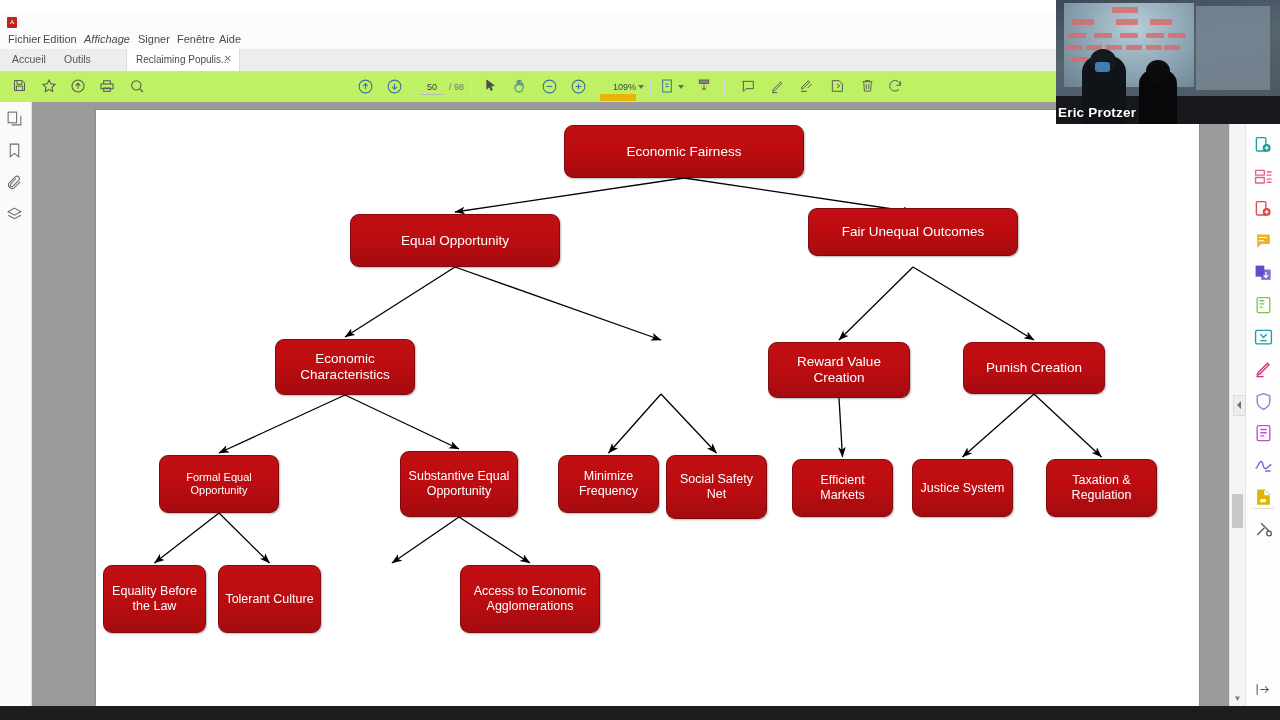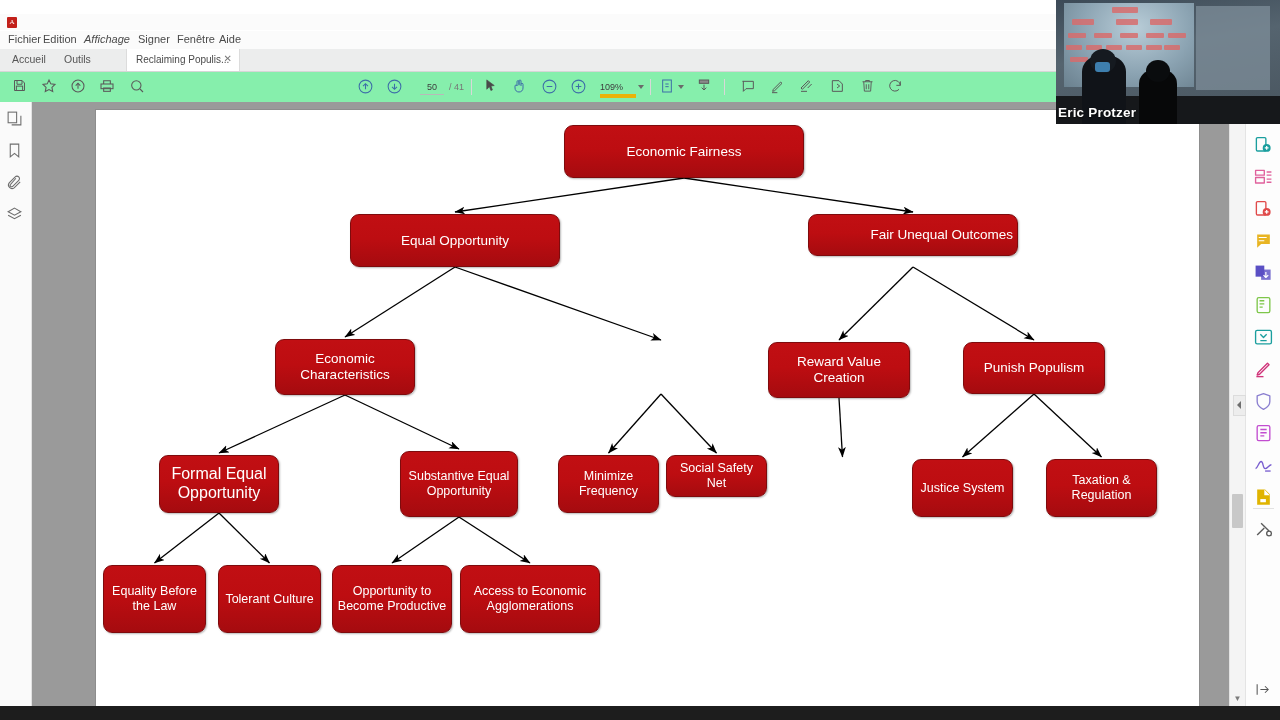--- a/index.html
+++ b/index.html
@@ -22,29 +22,29 @@
   .menubar{position:absolute;left:0;top:31px;width:1280px;height:18px;background:#fbfbfb;}
   .menubar .mi{position:absolute;top:2px;font-size:11px;color:#4a4a4a;cursor:default;}
 
   .tabbar{position:absolute;left:0;top:49px;width:1280px;height:22px;background:#eceded;border-bottom:1px solid #d6d6d6;}
   .tabbar .tsimple{position:absolute;top:4px;font-size:10.5px;color:#555;}
   .doctab{position:absolute;left:126px;top:0px;width:112px;height:22px;background:#ffffff;
       border-left:1px solid #dcdcdc;border-right:1px solid #dcdcdc;}
   .doctab .dlabel{position:absolute;left:9px;top:5px;font-size:10px;color:#4a4a4a;white-space:nowrap;}
   .doctab .dclose{position:absolute;right:7px;top:4px;font-size:10px;color:#777;cursor:pointer;}
 
-  .toolbar{position:absolute;left:0;top:72px;width:1280px;height:30px;background:#86efac;border-bottom:1px solid #dedede;}
+  .toolbar{position:absolute;left:0;top:72px;width:1280px;height:30px;background:#bef264;border-bottom:1px solid #dedede;}
   .tbi{position:absolute;top:6px;width:18px;height:18px;color:#5a5a5a;text-align:center;line-height:18px;font-size:13px;cursor:pointer;}
   .tbi svg{display:block;margin:0 auto;}
   .sep{position:absolute;top:7px;width:1px;height:16px;background:#d8d8d8;}
   .pagefield{position:absolute;top:8px;width:24px;height:14px;border-bottom:1px solid #b9b9b9;
       font-size:9px;color:#3c3c3c;text-align:center;line-height:14px;cursor:text;}
   .pagetotal{position:absolute;top:8px;font-size:9px;color:#767676;line-height:14px;}
-  .zoomfield{position:absolute;top:8px;width:36px;height:14px;border-bottom:4px solid #eab308;
-      font-size:9px;color:#3c3c3c;text-align:left;line-height:14px;cursor:text;}
+  .zoomfield{position:absolute;top:8px;width:36px;height:14px;border-bottom:7px solid #eab308;
+      font-size:9px;color:#3c3c3c;text-align:right;line-height:14px;cursor:text;}
   .caret{position:absolute;top:13px;width:0;height:0;border-left:3px solid transparent;border-right:3px solid transparent;border-top:4px solid #6a6a6a;cursor:pointer;}
 
   
   .lrail{position:absolute;left:0;top:102px;width:31px;height:604px;background:#fafafa;border-right:1px solid #e2e2e2;}
   .lrail .ri{position:absolute;left:6px;width:20px;height:20px;color:#6d6d6d;cursor:pointer;}
   .lhandle{position:absolute;left:32px;top:395px;width:12px;height:20px;background:#ededed;border:1px solid #dcdcdc;cursor:pointer;}
   .lhandle:after{content:"";position:absolute;left:4px;top:6px;width:0;height:0;
       border-top:4px solid transparent;border-bottom:4px solid transparent;border-right:4px solid #6e6e6e;}
 
   
@@ -169,21 +169,21 @@
             <path d="M12 16V8M8.5 11.5L12 8l3.5 3.5"></path>
           </svg>
       </div>
       <div class="tbi" style="left:385px">
         <svg width="17" height="17" viewBox="0 0 24 24" fill="none" stroke="#3d6ea8" stroke-width="1.5">
           <circle cx="12" cy="12" r="9"></circle>
             <path d="M12 8v8M8.5 12.5L12 16l3.5-3.5"></path>
           </svg>
       </div>
       <div class="pagefield" style="left:420px">50</div>
-      <div class="pagetotal" style="left:449px">/ 41</div>
+      <div class="pagetotal" style="left:449px">/ 98</div>
       <div class="sep" style="left:471px"></div>
 
       <div class="tbi" style="left:481px">
         <svg width="15" height="15" viewBox="0 0 24 24" fill="#4a4a4a" stroke="#4a4a4a" stroke-width="1">
           <path d="M6 3l12 9-5.2.9L15 19l-2.4 1-2.3-6L6 18z"></path>
           </svg>
       </div>
       <div class="tbi" style="left:510px">
         <svg width="16" height="16" viewBox="0 0 24 24" fill="none" stroke="#3d6ea8" stroke-width="1.5">
           <path d="M9 12V5.5a1.5 1.5 0 013 0V11m0-1V4.5a1.5 1.5 0 013 0V12m0-2.5a1.5 1.5 0 013 0V15c0 3.5-2.5 6-6 6s-6-2.5-6-6v-3a1.5 1.5 0 013 0"></path>
@@ -311,58 +311,58 @@
           <line x1="427" y1="415" x2="360" y2="461" stroke="#000000" stroke-width="1.3" marker-end="url(#arrow)"></line>
           <line x1="427" y1="415" x2="498" y2="461" stroke="#000000" stroke-width="1.3" marker-end="url(#arrow)"></line>
         </svg>
       <div id="diagram">
           <div class="node" style="left: 532px; top: 23px; width: 240px; height: 53px;">
             <span>Economic Fairness</span>
           </div>
           <div class="node" style="left: 318px; top: 112px; width: 210px; height: 53px;">
             <span>Equal Opportunity</span>
           </div>
-          <div class="node" style="left: 776px; top: 112px; width: 210px; height: 42px; justify-content: flex-end;">
+          <div class="node" style="left: 776px; top: 106px; width: 210px; height: 48px;">
             <span>Fair Unequal Outcomes</span>
           </div>
           <div class="node" style="left: 243px; top: 237px; width: 140px; height: 56px;">
             <span>Economic Characteristics</span>
           </div>
           <div class="node" style="left: 736px; top: 240px; width: 142px; height: 56px;">
             <span>Reward Value Creation</span>
           </div>
           <div class="node" style="left: 931px; top: 240px; width: 142px; height: 52px;">
-            <span>Punish Populism</span>
-          </div>
-          <div class="node" style="left: 127px; top: 353px; width: 120px; height: 58px; font-size: 16px;">
+            <span>Punish Creation</span>
+          </div>
+          <div class="node" style="left: 127px; top: 353px; width: 120px; height: 58px; font-size: 11px;">
             <span>Formal Equal Opportunity</span>
           </div>
           <div class="node" style="left: 526px; top: 353px; width: 101px; height: 58px; font-size: 12.5px;">
             <span>Minimize Frequency</span>
           </div>
           <div class="node" style="left: 368px; top: 349px; width: 118px; height: 66px; font-size: 12.5px;">
             <span>Substantive Equal Opportunity</span>
           </div>
-          <div class="node" style="left: 634px; top: 353px; width: 101px; height: 42px; font-size: 12.5px;">
+          <div class="node" style="left: 634px; top: 353px; width: 101px; height: 64px; font-size: 12.5px;">
             <span>Social Safety Net</span>
+          </div>
+          <div class="node" style="left: 760px; top: 357px; width: 101px; height: 58px; font-size: 12.5px;">
+            <span>Efficient Markets</span>
           </div>
           <div class="node" style="left: 880px; top: 357px; width: 101px; height: 58px; font-size: 12.5px;">
             <span>Justice System</span>
           </div>
           <div class="node" style="left: 1014px; top: 357px; width: 111px; height: 58px; font-size: 12.5px;">
             <span>Taxation &amp; Regulation</span>
           </div>
           <div class="node" style="left: 186px; top: 463px; width: 103px; height: 68px; font-size: 12.5px;">
             <span>Tolerant Culture</span>
           </div>
           <div class="node" style="left: 71px; top: 463px; width: 103px; height: 68px; font-size: 12.5px;">
             <span>Equality Before the Law</span>
-          </div>
-          <div class="node" style="left: 300px; top: 463px; width: 120px; height: 68px; font-size: 12.5px;">
-            <span>Opportunity to Become Productive</span>
           </div>
           <div class="node" style="left: 428px; top: 463px; width: 140px; height: 68px; font-size: 12.5px;">
             <span>Access to Economic Agglomerations</span>
           </div>
         </div>
       <div class="zoomwm">zoom</div>
     </div>
 
     <div class="vscroll">
       <div class="up">▲</div>

